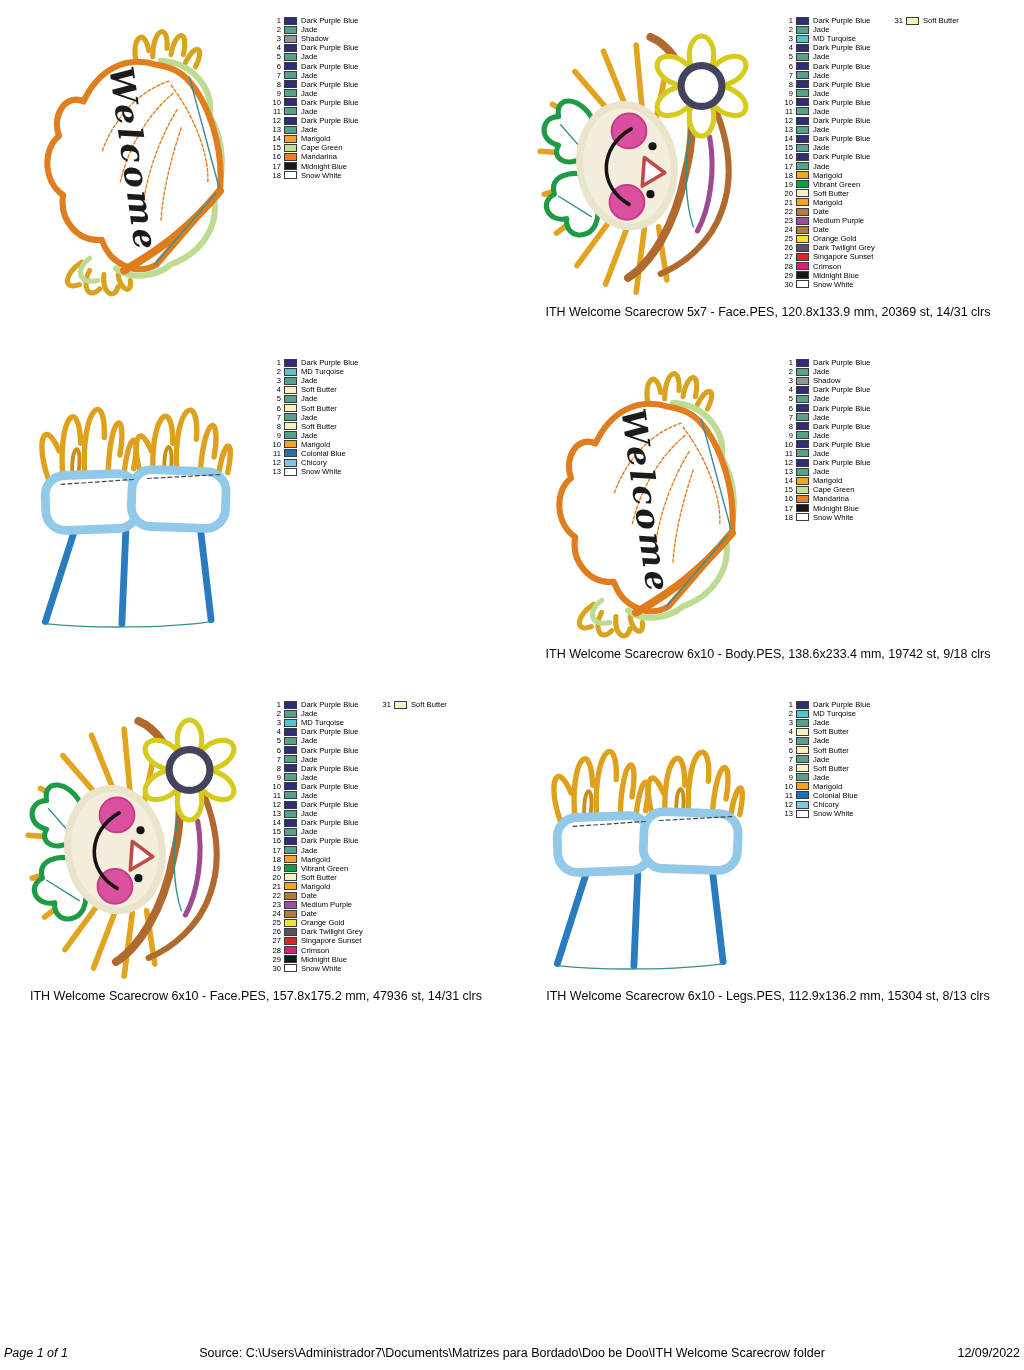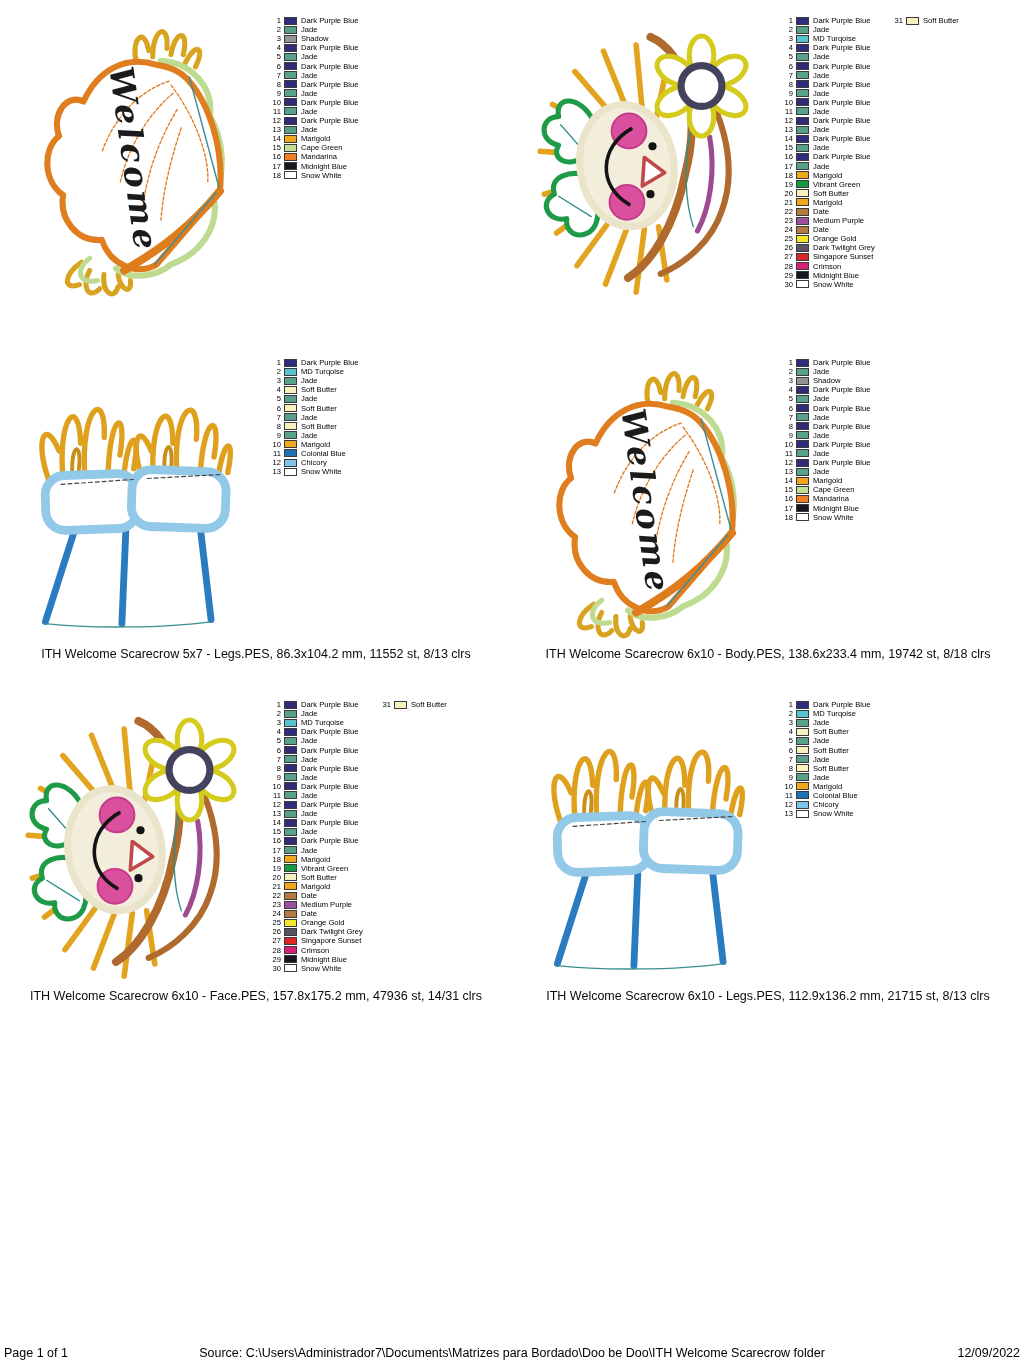--- a/index.html
+++ b/index.html
@@ -17,21 +17,21 @@
   .thumb-text{display:none;position:absolute;left:122px;top:46px;transform:rotate(82deg);transform-origin:0 0;
     font-family:"DejaVu Serif",serif;font-style:italic;font-weight:bold;font-size:33px;letter-spacing:3px;color:#1b1b1b;white-space:nowrap;}
   .legend{position:absolute;left:268px;top:8px;}
   .legend2{display:none;position:absolute;left:378px;top:8px;}
   .lrow{display:flex;align-items:center;height:9.1px;font-size:7.6px;line-height:9px;white-space:nowrap;}
   .lnum{display:inline-block;width:13px;text-align:right;margin-right:3px;}
   .lsw{display:inline-block;width:11px;height:6px;border:1px solid #3a3a3a;margin-right:4px;flex:0 0 auto;}
   .llabel{display:inline-block;}
   .caption{position:absolute;top:297px;left:0;width:100%;text-align:center;font-size:12.5px;color:#0a0a0a;}
   #footer{position:absolute;left:0;top:1346px;width:1024px;height:18px;font-size:12.5px;}
-  #footer .fleft{position:absolute;left:4px;top:0;}
+  #footer .fleft{position:absolute;left:4px;top:0;font-style:italic;}
   #footer .fcenter{position:absolute;left:0;top:0;width:100%;text-align:center;}
   #footer .fright{position:absolute;right:4px;top:0;}
   .defs{position:absolute;width:0;height:0;overflow:hidden;}
 </style>
 </head>
 <body>
 
 <svg class="defs" xmlns="http://www.w3.org/2000/svg">
   <defs>
     <symbol id="sym-body" viewBox="0 0 240 280">
@@ -402,20 +402,21 @@
           <span class="llabel">Snow White</span>
         </div>
       </div>
     <div class="legend2" style="display: block;">
         <div class="lrow">
           <span class="lnum">31</span>
           <span class="lsw" style="background: rgb(247, 241, 192);"></span>
           <span class="llabel">Soft Butter</span>
         </div>
       </div>
+    <div class="caption">ITH Welcome Scarecrow 5x7 - Face.PES, 120.8x133.9 mm, 20369 st, 14/31 clrs</div>
   </div>
 
   <div class="cell">
     <div class="thumb">
       <svg>
           <use href="#sym-legs"></use>
         </svg>
       
     </div>
     <div class="legend legend1">
@@ -479,21 +480,20 @@
           <span class="lsw" style="background: rgb(127, 196, 233);"></span>
           <span class="llabel">Chicory</span>
         </div>
         <div class="lrow">
           <span class="lnum">13</span>
           <span class="lsw" style="background: rgb(255, 255, 255);"></span>
           <span class="llabel">Snow White</span>
         </div>
       </div>
 
-    <div class="caption">ITH Welcome Scarecrow 5x7 - Legs.PES, 86.3x104.2 mm, 11552 st, 8/13 clrs</div>
   </div>
 
   <div class="cell">
     <div class="thumb">
       <svg>
           <use href="#sym-body"></use>
         </svg>
       <span class="thumb-text" style="display: block;">Welcome</span>
     </div>
     <div class="legend legend1">
@@ -582,21 +582,21 @@
           <span class="lsw" style="background: rgb(23, 23, 31);"></span>
           <span class="llabel">Midnight Blue</span>
         </div>
         <div class="lrow">
           <span class="lnum">18</span>
           <span class="lsw" style="background: rgb(255, 255, 255);"></span>
           <span class="llabel">Snow White</span>
         </div>
       </div>
 
-    <div class="caption">ITH Welcome Scarecrow 6x10 - Body.PES, 138.6x233.4 mm, 19742 st, 8/18 clrs</div>
+    <div class="caption">ITH Welcome Scarecrow 6x10 - Body.PES, 138.6x233.4 mm, 19742 st, 9/18 clrs</div>
   </div>
 
   <div class="cell">
     <div class="thumb">
       <svg>
           <use href="#sym-face"></use>
         </svg>
       
     </div>
     <div class="legend legend1">
@@ -829,21 +829,21 @@
           <span class="lsw" style="background: rgb(127, 196, 233);"></span>
           <span class="llabel">Chicory</span>
         </div>
         <div class="lrow">
           <span class="lnum">13</span>
           <span class="lsw" style="background: rgb(255, 255, 255);"></span>
           <span class="llabel">Snow White</span>
         </div>
       </div>
 
-    <div class="caption">ITH Welcome Scarecrow 6x10 - Legs.PES, 112.9x136.2 mm, 21715 st, 8/13 clrs</div>
+    <div class="caption">ITH Welcome Scarecrow 6x10 - Legs.PES, 112.9x136.2 mm, 15304 st, 8/13 clrs</div>
   </div>
 </div>
 
 <div id="footer">
   <span class="fleft">Page 1 of 1</span>
   <span class="fcenter">Source: C:\Users\Administrador7\Documents\Matrizes para Bordado\Doo be Doo\ITH Welcome Scarecrow folder</span>
   <span class="fright">12/09/2022</span>
 </div>
 
 </body></html>

